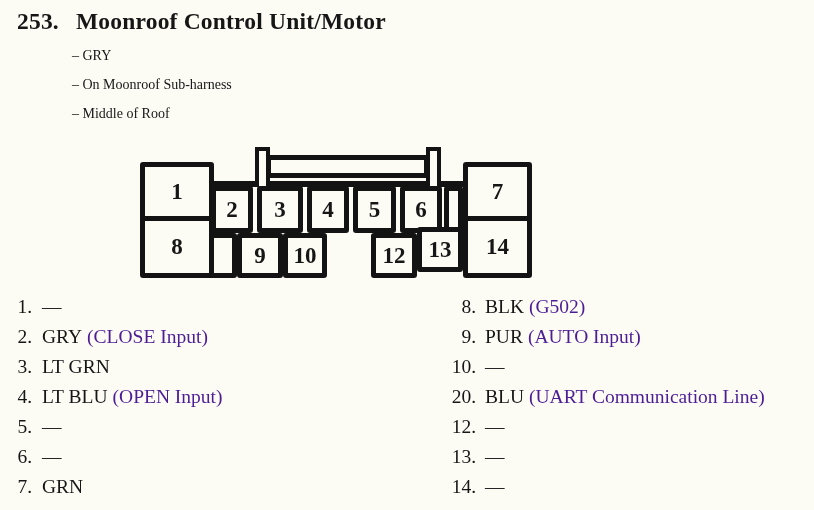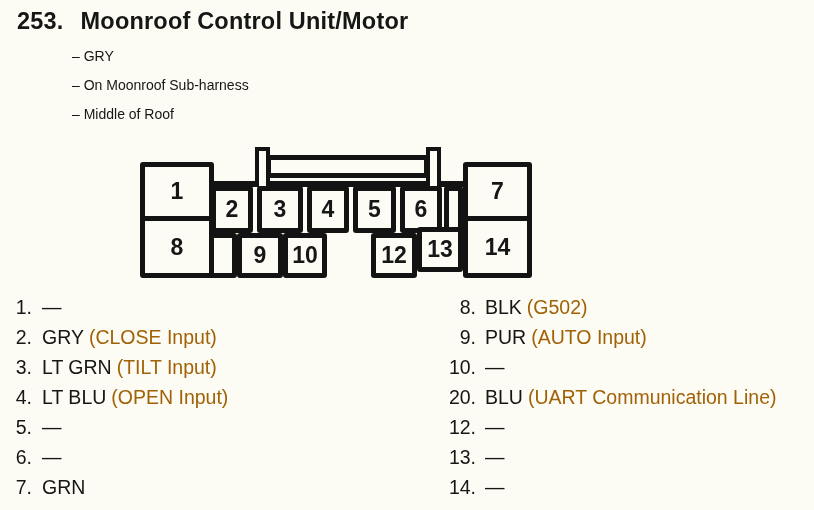--- a/index.html
+++ b/index.html
@@ -1,19 +1,19 @@
 <!DOCTYPE html>
 <html><head>
 <meta charset="utf-8">
 <style>
   html,body { margin:0; padding:0; }
   .page {
     position:relative; width:814px; height:510px;
     background:#fcfbf4; color:#161616;
-    font-family:Liberation Sans, sans-serif;
+    font-family:Liberation Serif, serif;
     overflow:hidden;
   }
   
   .title-row {
     position:absolute; left:17px; top:8px;
     display:flex; gap:17px;
     font-size:23.5px; font-weight:bold; letter-spacing:.2px;
     white-space:nowrap;
   }
   .bullets {
@@ -65,21 +65,21 @@
   .c13 { left:417px; top:227px; width:46px; height:45px; }
 
   
   .pin-col { position:absolute; top:295px; font-size:19.5px; }
   .pin-col-left  { left:10px; }
   .pin-col-right { left:442px; }
   .pin-row { display:flex; height:30px; line-height:24px; white-space:nowrap; }
   .pin-num { display:inline-block; text-align:right; }
   .pin-col-left  .pin-num { width:22px; margin-right:10px; }
   .pin-col-right .pin-num { width:34px; margin-right:9px; }
-  .fn { color:#a16207; margin-left:5px; }
+  .fn { color:#4c1d95; margin-left:5px; }
 </style>
 </head>
 <body>
 
 <div class="page">
 
   <div class="title-row">
     <span>253.</span>
     <span>Moonroof Control Unit/Motor</span>
   </div>
@@ -119,21 +119,20 @@
       <span class="fn"></span>
     </div>
     <div class="pin-row">
       <span class="pin-num">2.</span>
       <span class="pin-desc">GRY</span>
       <span class="fn">(CLOSE Input)</span>
     </div>
     <div class="pin-row">
       <span class="pin-num">3.</span>
       <span class="pin-desc">LT GRN</span>
-      <span class="fn">(TILT Input)</span>
     </div>
     <div class="pin-row">
       <span class="pin-num">4.</span>
       <span class="pin-desc">LT BLU</span>
       <span class="fn">(OPEN Input)</span>
     </div>
     <div class="pin-row">
       <span class="pin-num">5.</span>
       <span class="pin-desc">—</span>
       <span class="fn"></span>

